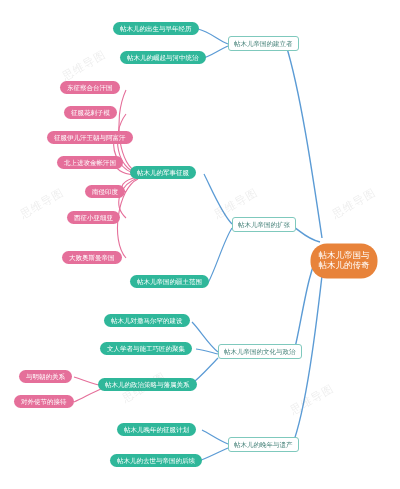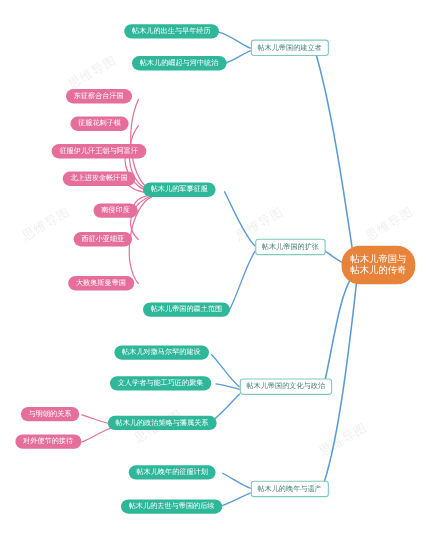--- a/index.html
+++ b/index.html
@@ -96,21 +96,21 @@
       <path d="M138,175 C122,175 116,168 114,164"></path>
       <path d="M138,177 C122,180 118,188 126,192"></path>
       <path d="M138,178 C120,184 112,205 126,218"></path>
       <path d="M138,179 C118,188 110,240 126,258"></path>
 
       <path d="M104,386 C92,384 84,380 74,377"></path>
       <path d="M104,388 C92,392 84,398 74,402"></path>
     </g>
   </svg>
 
-  <div class="node n-root" style="left:311px;top:224px;width:66px;height:34px;">帖木儿帝国与帖木儿的传奇</div>
+  <div class="node n-root" style="left:311px;top:244px;width:66px;height:34px;">帖木儿帝国与帖木儿的传奇</div>
 
   <div class="node n-l2" style="left:228px;top:36px;">帖木儿帝国的建立者</div>
   <div class="node n-l2" style="left:232px;top:217px;">帖木儿帝国的扩张</div>
   <div class="node n-l2" style="left:218px;top:344px;">帖木儿帝国的文化与政治</div>
   <div class="node n-l2" style="left:228px;top:437px;">帖木儿的晚年与遗产</div>
 
   <div class="node n-green" style="left:113px;top:22px;">帖木儿的出生与早年经历</div>
   <div class="node n-green" style="left:120px;top:51px;">帖木儿的崛起与河中统治</div>
 
   <div class="node n-green" style="left:130px;top:166px;">帖木儿的军事征服</div>

